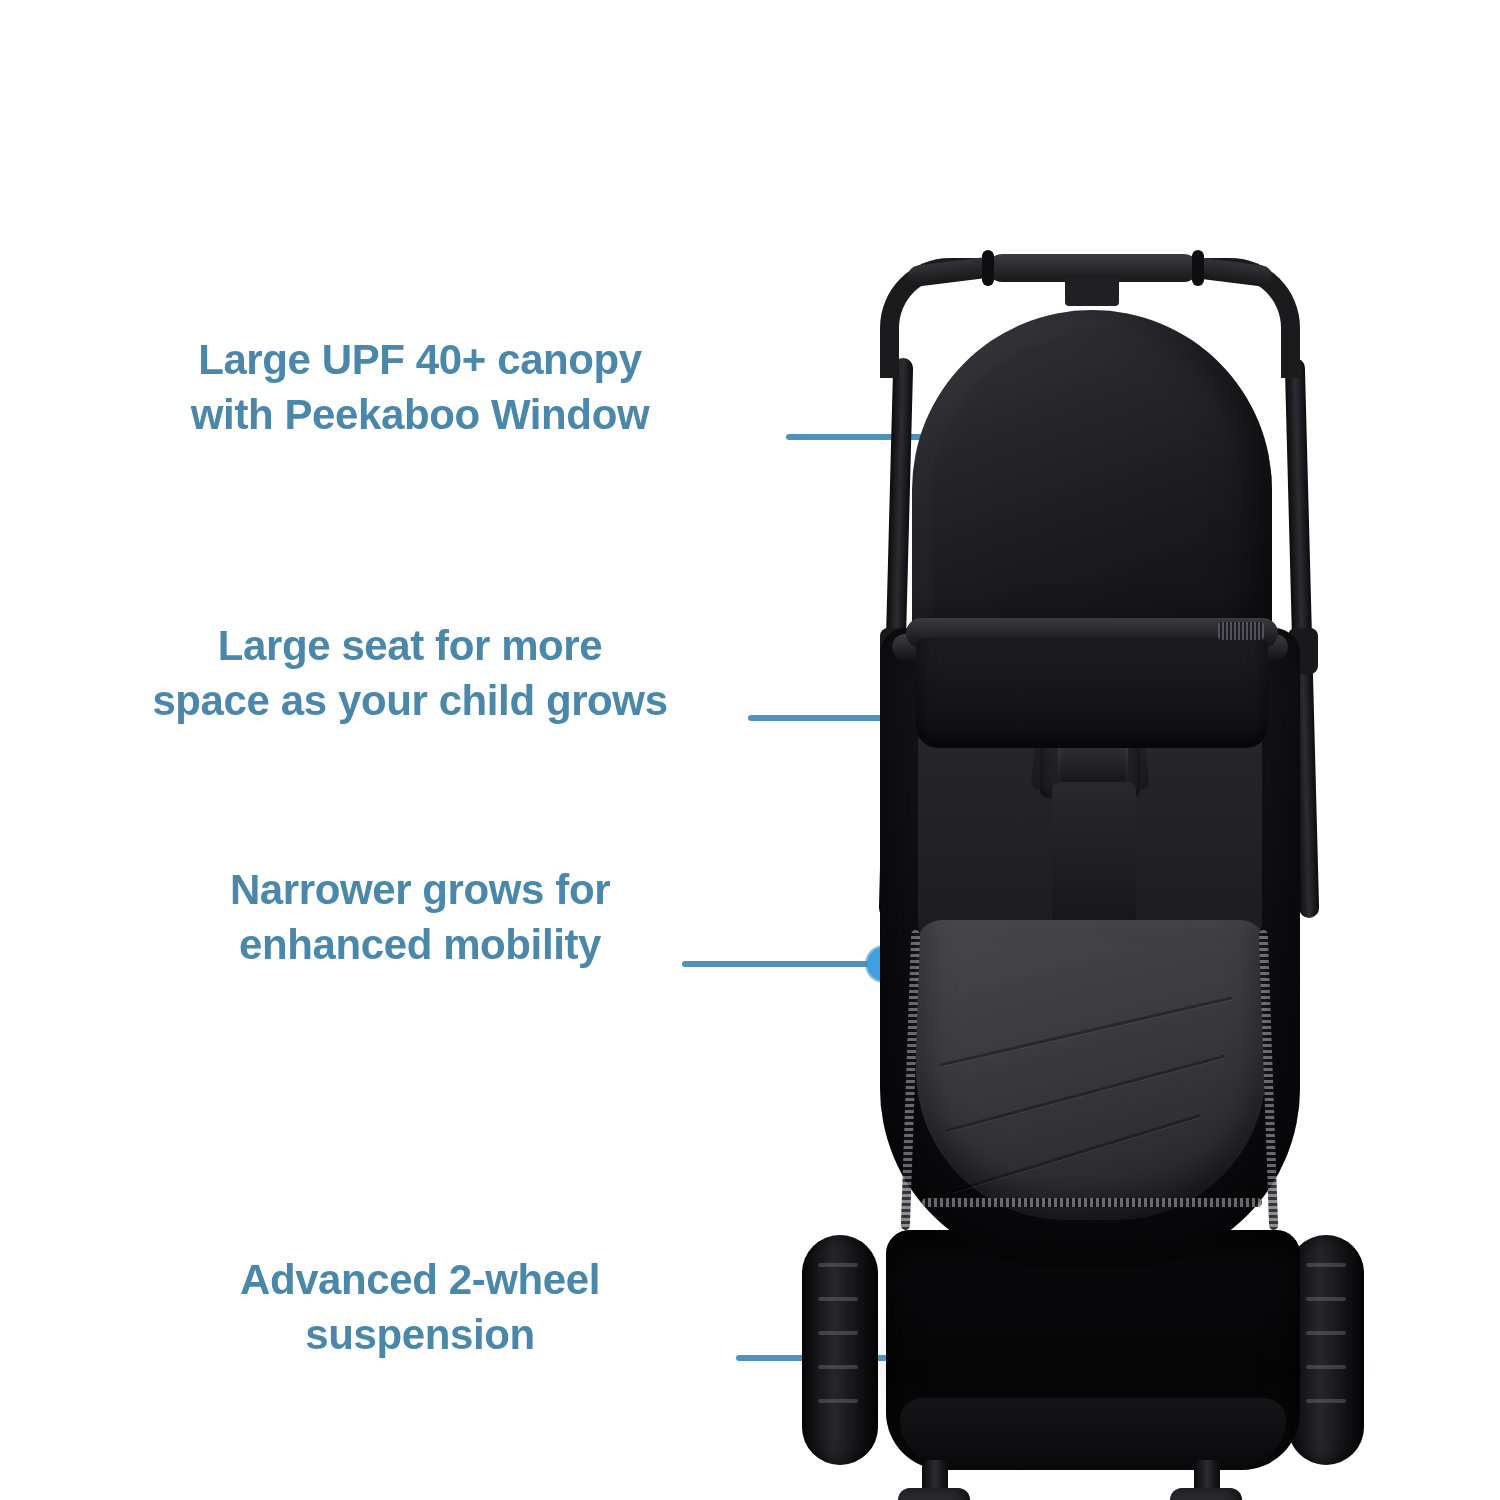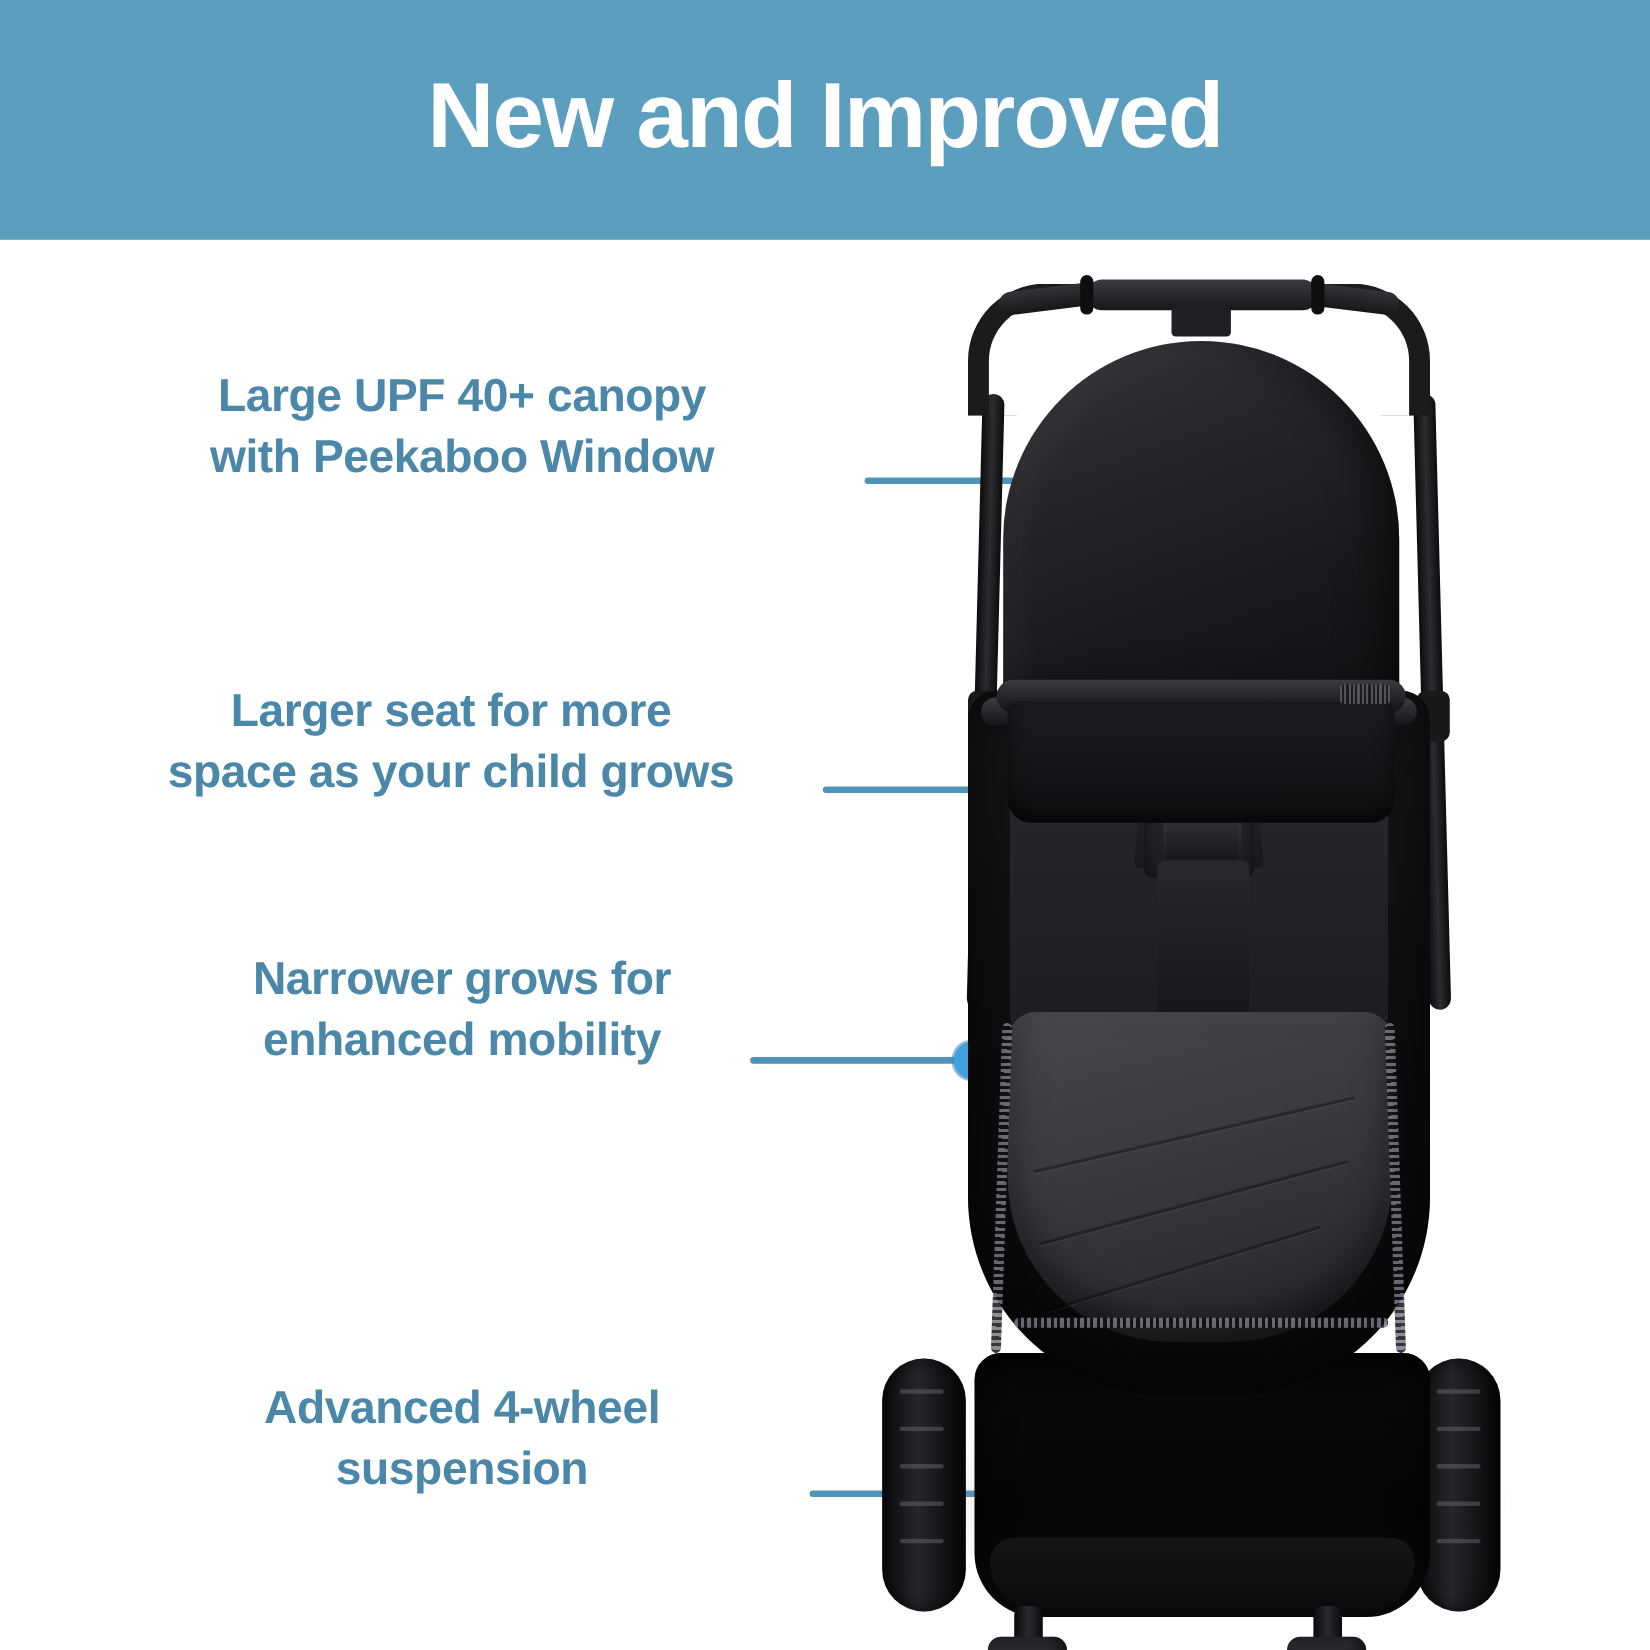--- a/index.html
+++ b/index.html
@@ -240,31 +240,28 @@
     box-shadow:inset -6px 0 12px rgba(0,0,0,.55);
   }
   .caster-housing.l { left:158px; }
   .caster-housing.r { left:430px; }
 </style>
 </head>
 <body>
 
 <div class="page">
 
-  <div class="header-band">
-    <div class="header-title">New and Improved</div>
-  </div>
 
   <div class="callout" id="callout-0">Large UPF 40+ canopy
 with Peekaboo Window</div>
-  <div class="callout" id="callout-1">Larger seat for more
+  <div class="callout" id="callout-1">Large seat for more
 space as your child grows</div>
   <div class="callout" id="callout-2">Narrower grows for
 enhanced mobility</div>
-  <div class="callout" id="callout-3">Advanced 4-wheel
+  <div class="callout" id="callout-3">Advanced 2-wheel
 suspension</div>
 
   <div class="leader" style="left:786px; top:434px; width:200px;"></div>
   <div class="leader" style="left:748px; top:715px; width:200px;"></div>
   <div class="leader" style="left:682px; top:961px; width:200px;"></div>
   <div class="leader" style="left:736px; top:1355px; width:200px;"></div>
 
   <div class="leader-dot" style="left:971px;  top:420px;"></div>
   <div class="leader-dot" style="left:933px;  top:701px;"></div>
   <div class="leader-dot" style="left:867px;  top:947px;"></div>

